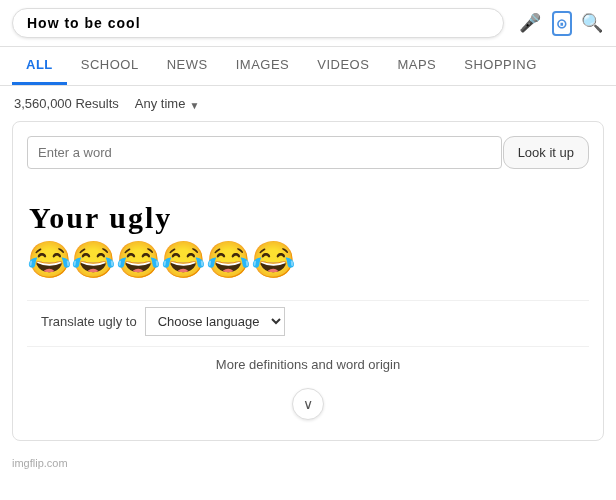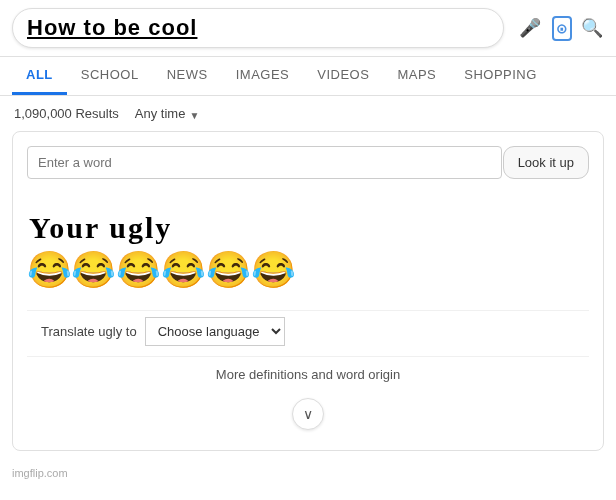--- a/index.html
+++ b/index.html
@@ -24,26 +24,25 @@
       display: flex;
       align-items: center;
       border: 1px solid #ddd;
       border-radius: 24px;
       padding: 6px 14px;
       background: #fff;
       box-shadow: 0 1px 3px rgba(0,0,0,0.1);
     }
     .search-text {
       flex: 1;
-      font-size: 22px;
+      font-size: 14px;
       font-weight: 700;
       font-family: 'Comic Sans MS', cursive, sans-serif;
       color: #000;
       letter-spacing: 1px;
-      text-decoration: underline;
     }
     .header-icons {
       display: flex;
       gap: 10px;
       align-items: center;
       margin-left: 8px;
     }
     .header-icon {
       color: #4a90e2;
       font-size: 18px;
@@ -234,21 +233,21 @@
   <div class="nav-tab active">ALL</div>
   <div class="nav-tab">SCHOOL</div>
   <div class="nav-tab">NEWS</div>
   <div class="nav-tab">IMAGES</div>
   <div class="nav-tab">VIDEOS</div>
   <div class="nav-tab">MAPS</div>
   <div class="nav-tab">SHOPPING</div>
 </div>
 
 <div class="results-bar">
-  <span>1,090,000 Results</span>
+  <span>3,560,000 Results</span>
   <span class="any-time">
     <span>Any time</span>
     <span class="dropdown-arrow">▼</span>
   </span>
 </div>
 
 <div class="dictionary-card">
   <div class="dictionary-input-row">
     <input class="dictionary-input" type="text" placeholder="Enter a word" style="">
     <button class="look-it-up-btn">Look it up</button>

